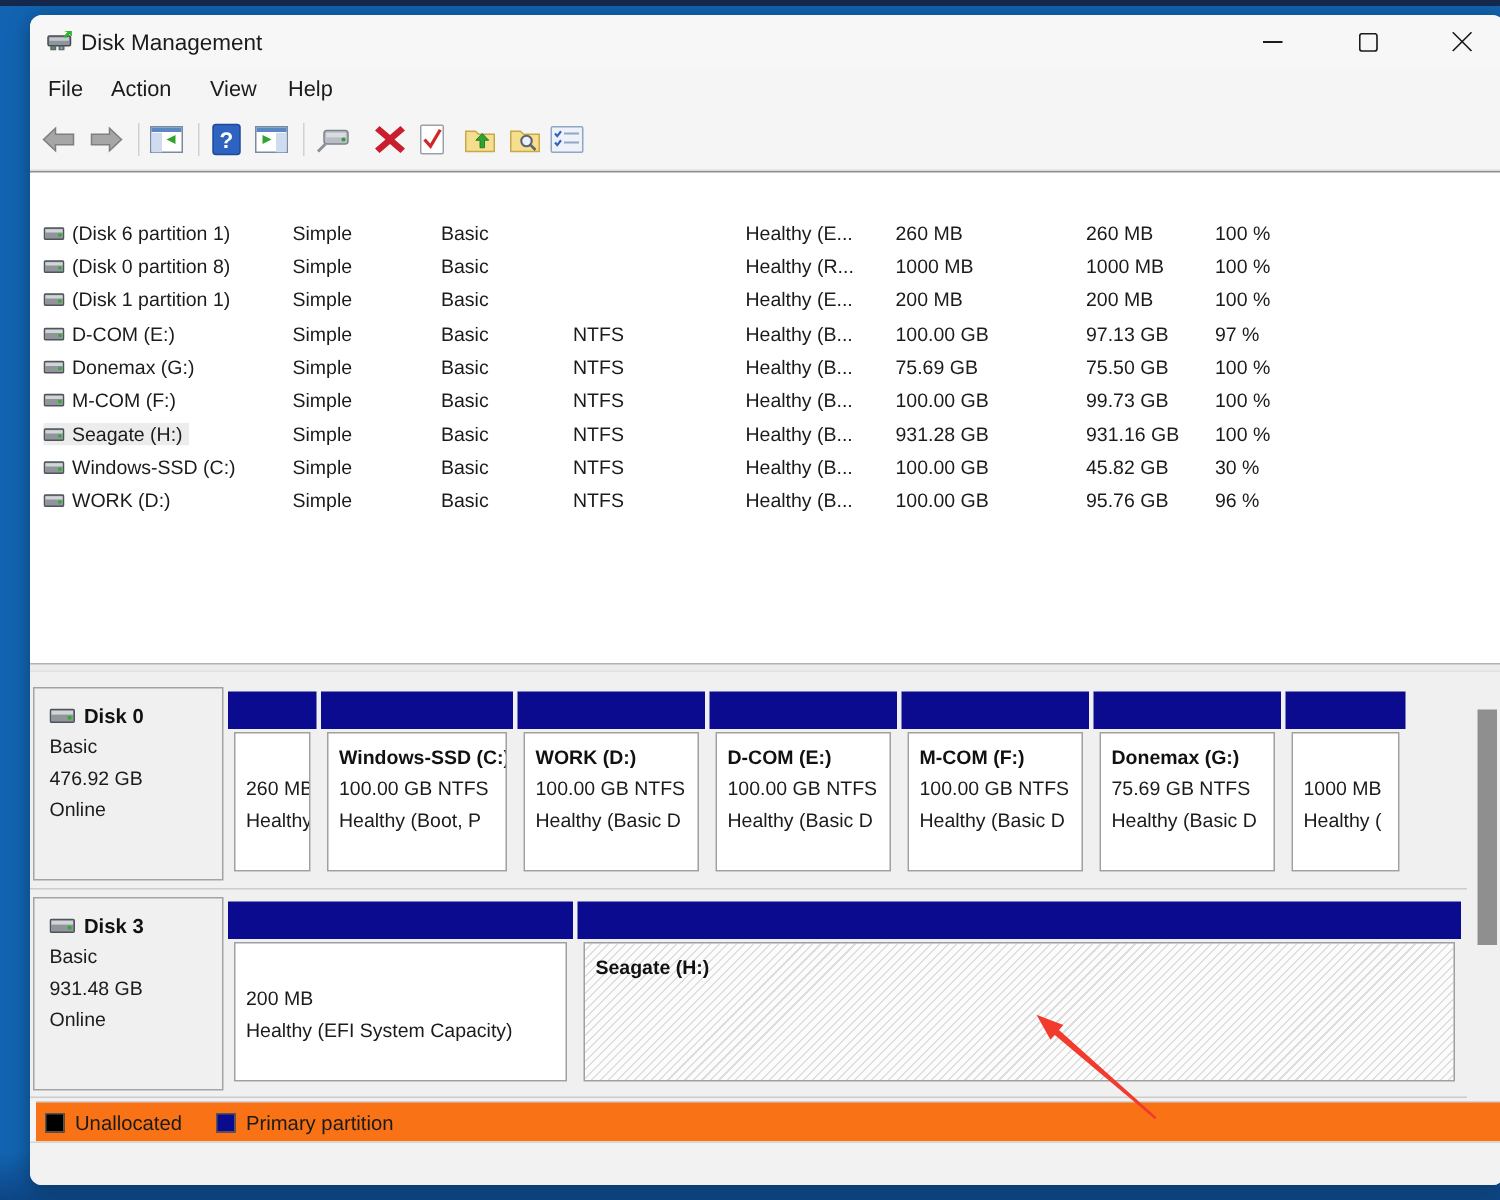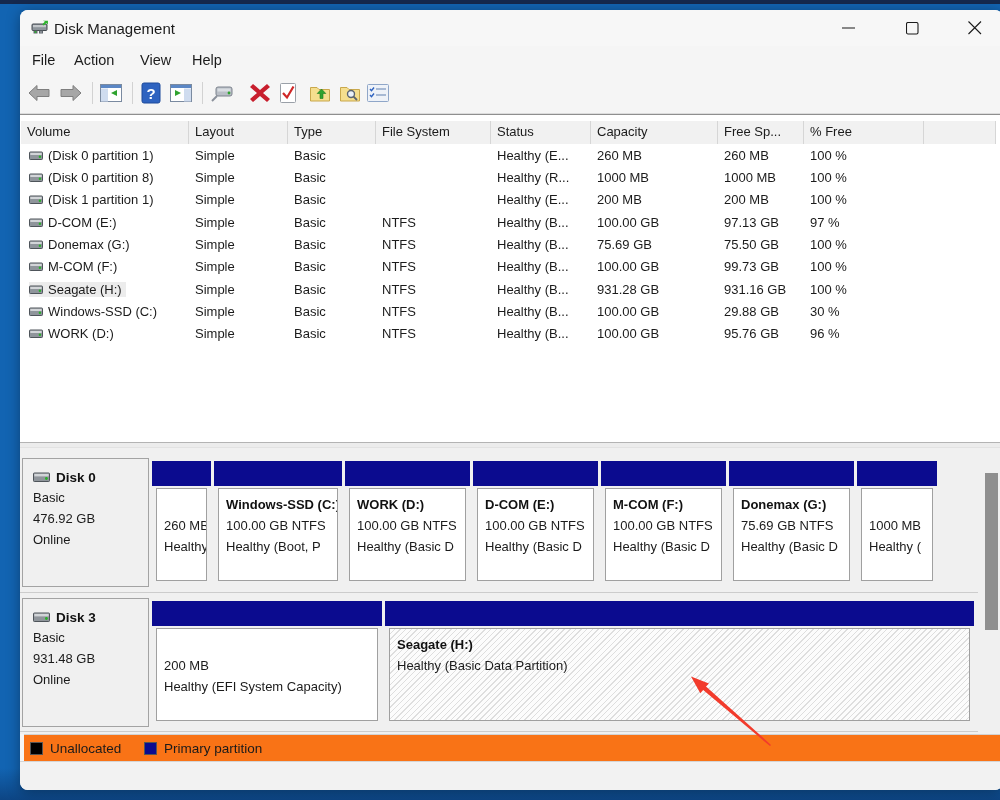--- a/index.html
+++ b/index.html
@@ -176,41 +176,30 @@
             <rect x="1.5" y="2.5" width="21" height="17" rx="1" fill="#eef2f8" stroke="#8fa6c8"></rect>
             <path d="M4 7 L5.5 8.7 L8 5.5" stroke="#2e63c0" stroke-width="1.4" fill="none"></path>
             <line x1="10" y1="7" x2="20" y2="7" stroke="#8fa6c8" stroke-width="1.4"></line>
             <path d="M4 13 L5.5 14.7 L8 11.5" stroke="#2e63c0" stroke-width="1.4" fill="none"></path>
             <line x1="10" y1="13" x2="20" y2="13" stroke="#8fa6c8" stroke-width="1.4"></line>
           </svg>
         </div>
       </div>
 
     <div class="toppane">
-      <div class="thead">
-          <div class="hcell" style="width: 168px;">Volume</div>
-          <div class="hcell" style="width: 99px;">Layout</div>
-          <div class="hcell" style="width: 88px;">Type</div>
-          <div class="hcell" style="width: 115px;">File System</div>
-          <div class="hcell" style="width: 100px;">Status</div>
-          <div class="hcell" style="width: 127px;">Capacity</div>
-          <div class="hcell" style="width: 86px;">Free Sp...</div>
-          <div class="hcell" style="width: 120px;">% Free</div>
-          <div class="hcell" style="width: 72px;"></div>
-        </div>
       <div class="tbody">
           <div class="trow">
             <div class="tcell vol-cell" style="width: 168px;">
               <span class="vwrap">
                 <svg class="vol-icon" viewBox="0 0 14 11" width="14" height="11">
                   <rect x="0.5" y="2" width="13" height="7.5" rx="0.8" fill="#8f959b" stroke="#4e545a"></rect>
                   <rect x="1.3" y="2.8" width="11.4" height="2.2" fill="#d2d5d8"></rect>
                   <circle cx="10.9" cy="6.7" r="1.2" fill="#27b227"></circle>
                 </svg>
-                <span class="vol-text">(Disk 0 partition 1)</span>
+                <span class="vol-text">(Disk 6 partition 1)</span>
               </span>
             </div>
             <div class="tcell" style="width: 99px;">Simple</div>
             <div class="tcell" style="width: 88px;">Basic</div>
             <div class="tcell" style="width: 115px;"></div>
             <div class="tcell" style="width: 100px;">Healthy (E...</div>
             <div class="tcell" style="width: 127px;">260 MB</div>
             <div class="tcell" style="width: 86px;">260 MB</div>
             <div class="tcell" style="width: 120px;">100 %</div>
           </div>
@@ -337,21 +326,21 @@
                   <circle cx="10.9" cy="6.7" r="1.2" fill="#27b227"></circle>
                 </svg>
                 <span class="vol-text">Windows-SSD (C:)</span>
               </span>
             </div>
             <div class="tcell" style="width: 99px;">Simple</div>
             <div class="tcell" style="width: 88px;">Basic</div>
             <div class="tcell" style="width: 115px;">NTFS</div>
             <div class="tcell" style="width: 100px;">Healthy (B...</div>
             <div class="tcell" style="width: 127px;">100.00 GB</div>
-            <div class="tcell" style="width: 86px;">29.88 GB</div>
+            <div class="tcell" style="width: 86px;">45.82 GB</div>
             <div class="tcell" style="width: 120px;">30 %</div>
           </div>
           <div class="trow">
             <div class="tcell vol-cell" style="width: 168px;">
               <span class="vwrap">
                 <svg class="vol-icon" viewBox="0 0 14 11" width="14" height="11">
                   <rect x="0.5" y="2" width="13" height="7.5" rx="0.8" fill="#8f959b" stroke="#4e545a"></rect>
                   <rect x="1.3" y="2.8" width="11.4" height="2.2" fill="#d2d5d8"></rect>
                   <circle cx="10.9" cy="6.7" r="1.2" fill="#27b227"></circle>
                 </svg>
@@ -462,21 +451,20 @@
             <div class="pbody">
               <div class="pname">&nbsp;</div>
               <div class="pline">200 MB</div>
               <div class="pline">Healthy (EFI System Capacity)</div>
             </div>
           </div>
           <div class="part" style="left: 365px; width: 589px;">
             <div class="pband"></div>
             <div class="pbody hatched">
               <div class="pname">Seagate (H:)</div>
-              <div class="pline">Healthy (Basic Data Partition)</div>
             </div>
           </div>
         </div>
         <div class="rowline" style="top: 144px;"></div>
         <div class="rowline" style="top: 283px;"></div>
         <div class="scroll-thumb"></div>
       </div>
 
     <div class="legend">
         <div class="legend-item" style="left: 6px;">

